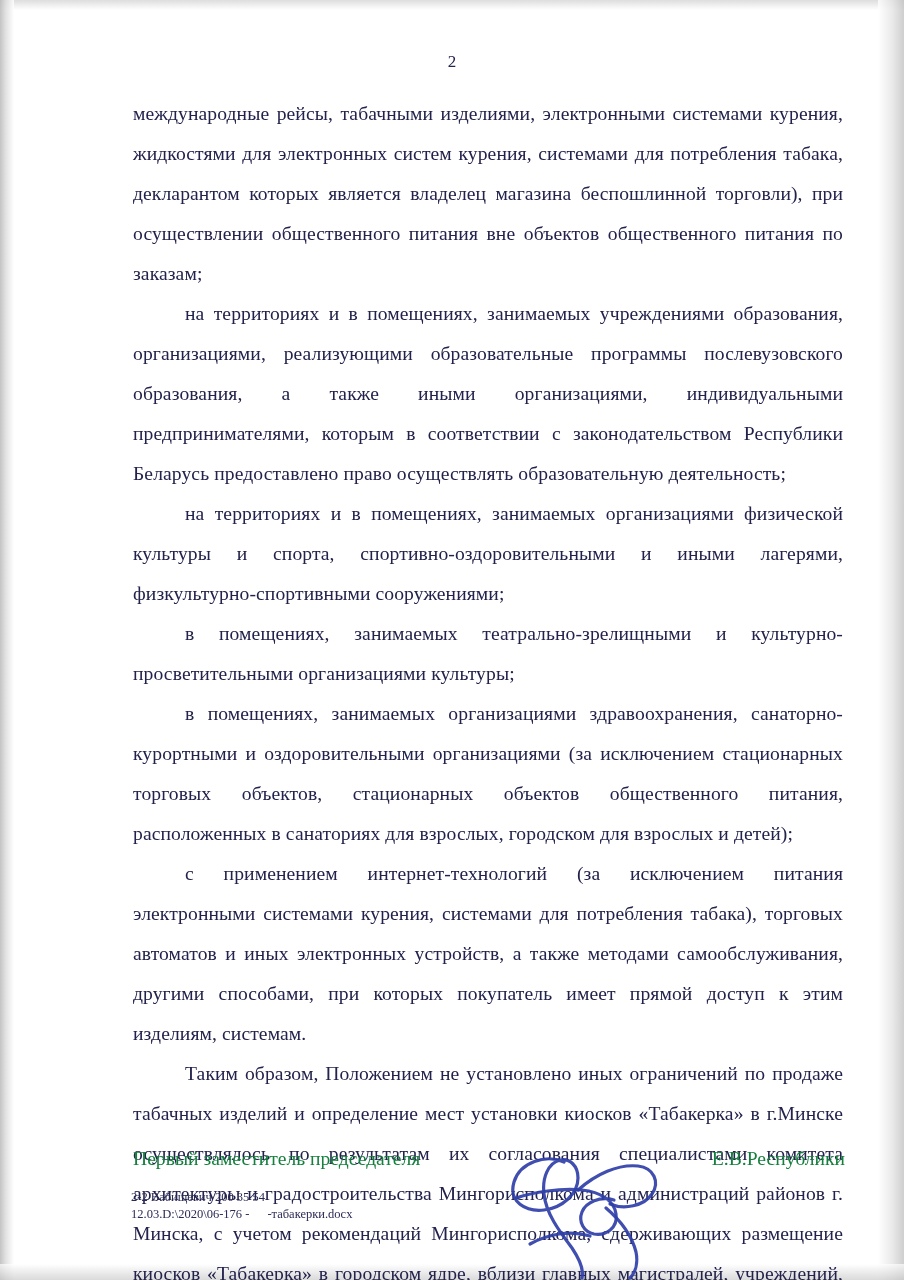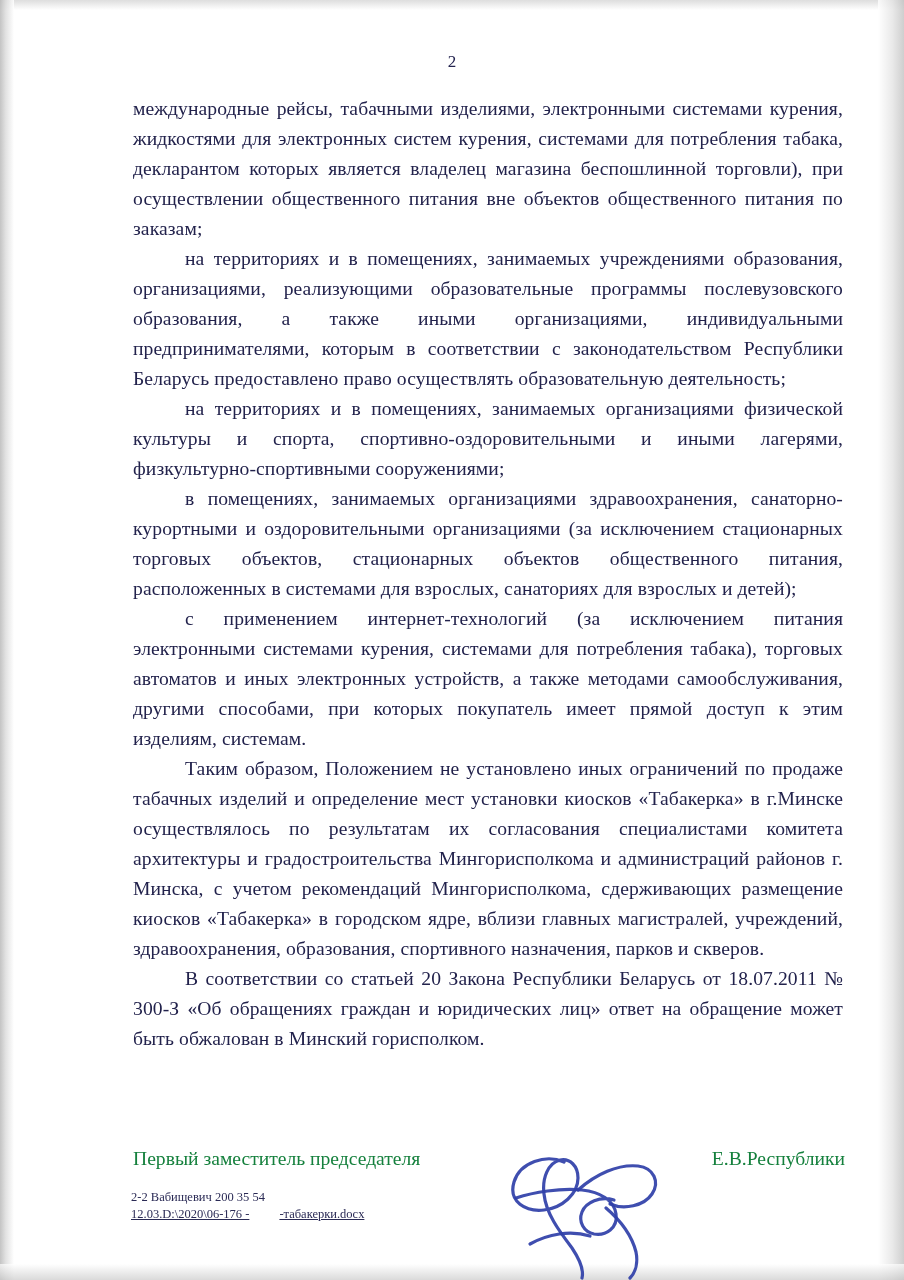--- a/index.html
+++ b/index.html
@@ -57,21 +57,21 @@
   }
   .content {
     position: absolute;
     top: 94px;
     left: 133px;
     width: 710px;
   }
   p.para {
     margin: 0 0 0 0;
     font-size: 19.6px;
-    line-height: 30px;
+    line-height: 40px;
     text-align: justify;
     text-justify: inter-word;
     text-indent: 0;
     color: #22224c;
     letter-spacing: 0.1px;
   }
   p.indent {
     text-indent: 52px;
   }
   .sign-row {
@@ -88,22 +88,21 @@
     position: absolute;
     top: 1189px;
     left: 131px;
     font-size: 12.5px;
     line-height: 17px;
     color: #2a2a55;
     font-family: "Liberation Serif", "DejaVu Serif", serif;
   }
   .footer .line2 {
     display: flex;
-    gap: 30px;
-    text-decoration: underline;
+    gap: 18px;
   }
   
   .signature {
     position: absolute;
     left: 486px;
     top: 1148px;
     width: 210px;
     height: 132px;
     pointer-events: none;
   }
@@ -125,21 +124,22 @@
   <div class="scan-edge-left"></div>
   <div class="scan-edge-right"></div>
   <div class="scan-edge-bottom"></div>
 
   <div class="page-number">2</div>
 
   <div class="content">
     <p class="para">международные рейсы, табачными изделиями, электронными системами курения, жидкостями для электронных систем курения, системами для потребления табака, декларантом которых является владелец магазина беспошлинной торговли), при осуществлении общественного питания вне объектов общественного питания по заказам;</p>
     <p class="para indent">на территориях и в помещениях, занимаемых учреждениями образования, организациями, реализующими образовательные программы послевузовского образования, а также иными организациями, индивидуальными предпринимателями, которым в соответствии с законодательством Республики Беларусь предоставлено право осуществлять образовательную деятельность;</p>
     <p class="para indent">на территориях и в помещениях, занимаемых организациями физической культуры и спорта, спортивно-оздоровительными и иными лагерями, физкультурно-спортивными сооружениями;</p>
-    <p class="para indent">в помещениях, занимаемых организациями здравоохранения, санаторно-курортными и оздоровительными организациями (за исключением стационарных торговых объектов, стационарных объектов общественного питания, расположенных в системами для взрослых, санаториях для взрослых и детей);</p>
+    <p class="para indent">в помещениях, занимаемых театрально-зрелищными и культурно-просветительными организациями культуры;</p>
+    <p class="para indent">в помещениях, занимаемых организациями здравоохранения, санаторно-курортными и оздоровительными организациями (за исключением стационарных торговых объектов, стационарных объектов общественного питания, расположенных в санаториях для взрослых, городском для взрослых и детей);</p>
     <p class="para indent">с применением интернет-технологий (за исключением питания электронными системами курения, системами для потребления табака), торговых автоматов и иных электронных устройств, а также методами самообслуживания, другими способами, при которых покупатель имеет прямой доступ к этим изделиям, системам.</p>
     <p class="para indent">Таким образом, Положением не установлено иных ограничений по продаже табачных изделий и определение мест установки киосков «Табакерка» в г.Минске осуществлялось по результатам их согласования специалистами комитета архитектуры и градостроительства Мингорисполкома и администраций районов г. Минска, с учетом рекомендаций Мингорисполкома, сдерживающих размещение киосков «Табакерка» в городском ядре, вблизи главных магистралей, учреждений, здравоохранения, образования, спортивного назначения, парков и скверов.</p>
     <p class="para indent">В соответствии со статьей 20 Закона Республики Беларусь от 18.07.2011 № 300-З «Об обращениях граждан и юридических лиц» ответ на обращение может быть обжалован в Минский горисполком.</p>
   </div>
 
   <div class="sign-row">
     <span>Первый заместитель председателя</span>
     <span>Е.В.Республики</span>
   </div>
 

